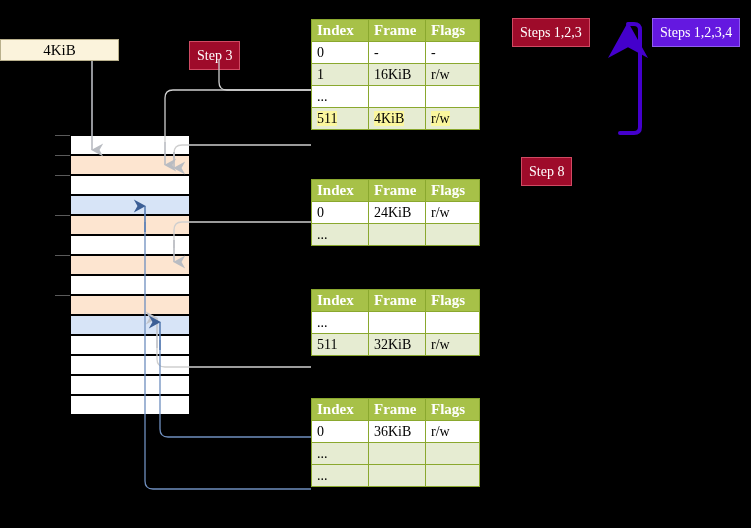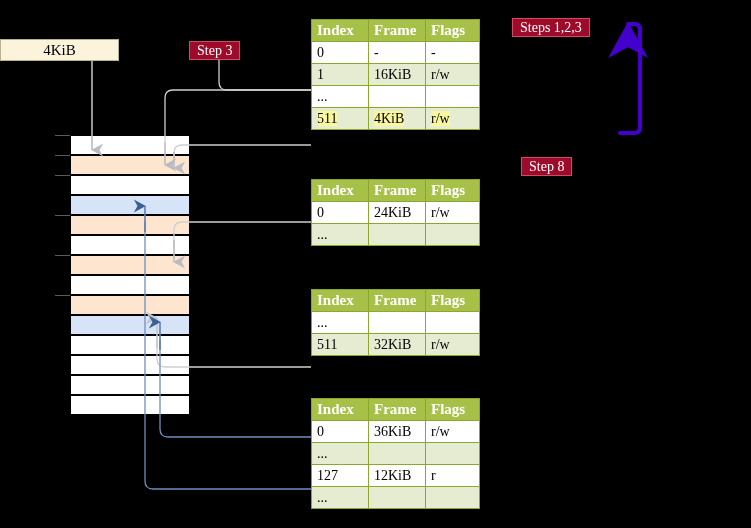--- a/index.html
+++ b/index.html
@@ -25,21 +25,21 @@
     width: 119px; height: 22px;
     background: #fbf3dc;
     border: 1px solid #b9b08c;
     box-sizing: border-box;
     display: flex; align-items: center; justify-content: center;
     font-size: 15px; color: #000; line-height: 1;
   }
 
   
   .badge {
-    height: 19px;
+    height: 29px;
     box-sizing: border-box;
     display: flex; align-items: center; justify-content: center;
     padding: 0 7px;
     font-size: 14px;
     color: #ffffff;
     line-height: 1;
     white-space: nowrap;
   }
   .badge-crimson { background: #9e0b2a; border: 1px solid #d04a63; }
   .badge-violet  { background: #6418e0; border: 1px solid #8f5cf0; }
@@ -121,20 +121,23 @@
 
   <div class="abs kib-box">
     <span>4KiB</span>
   </div>
 
   <div class="abs badge badge-crimson" id="badge-step0">
     <span>Step 3</span>
   </div>
   <div class="abs badge badge-crimson" id="badge-step123">
     <span>Steps 1,2,3</span>
+  </div>
+  <div class="abs badge badge-violet" id="badge-step1234">
+    <span>Steps 1,2,3,4</span>
   </div>
   <div class="abs badge badge-crimson" id="badge-step4">
     <span>Step 8</span>
   </div>
 
   <div class="abs" id="memory-column">
       <div class="mem-row" style="top: 0px;"></div>
       <div class="mem-row orange" style="top: 20px;"></div>
       <div class="mem-row" style="top: 40px;"></div>
       <div class="mem-row blue" style="top: 60px;"></div>
@@ -241,25 +244,20 @@
         <tr>
           <td class="c-index">0</td>
           <td class="c-frame">36KiB</td>
           <td class="c-flags">r/w</td>
         </tr>
         <tr class="alt">
           <td class="c-index">...</td>
           <td class="c-frame"></td>
           <td class="c-flags"></td>
         </tr>
-        <tr>
-          <td class="c-index">127</td>
-          <td class="c-frame">12KiB</td>
-          <td class="c-flags">r</td>
-        </tr>
         <tr class="alt">
           <td class="c-index">...</td>
           <td class="c-frame"></td>
           <td class="c-flags"></td>
         </tr>
       </tbody>
     </table>
 
   <svg class="abs" id="wires" viewBox="0 0 751 528">
     <defs>

